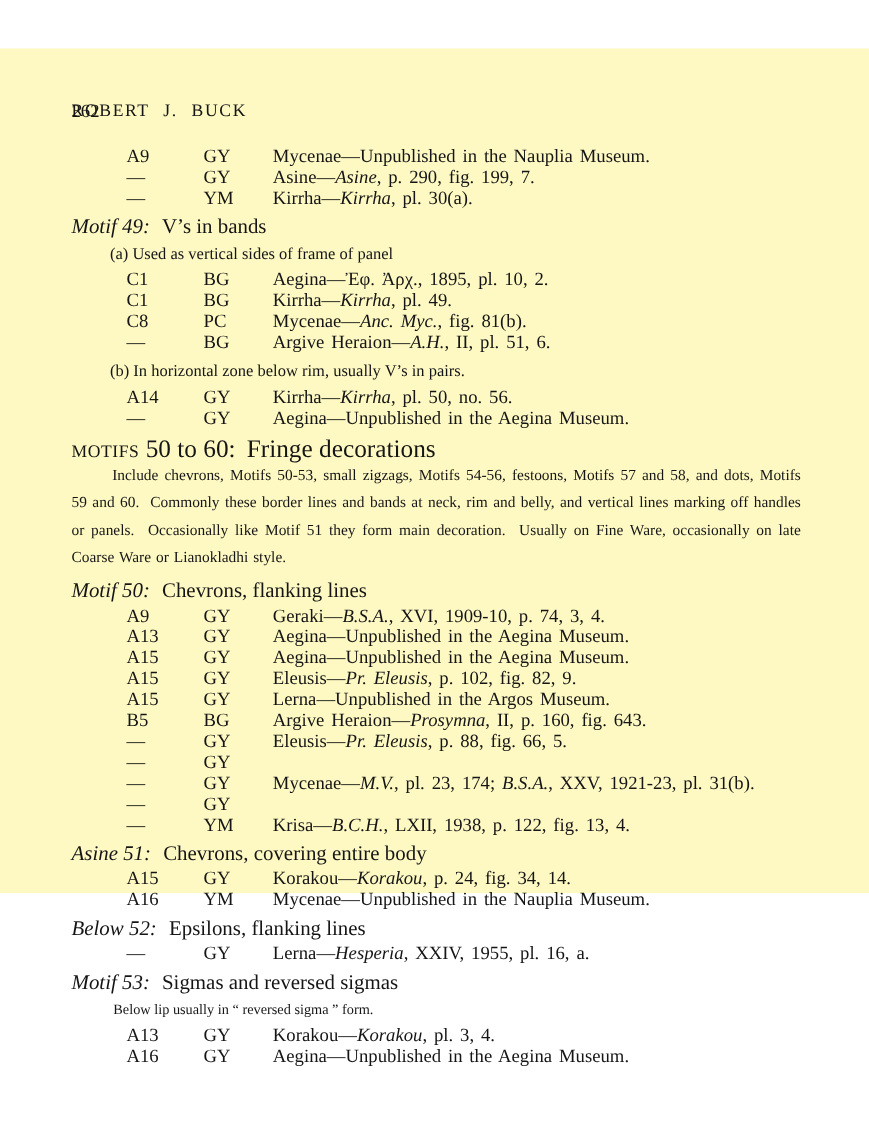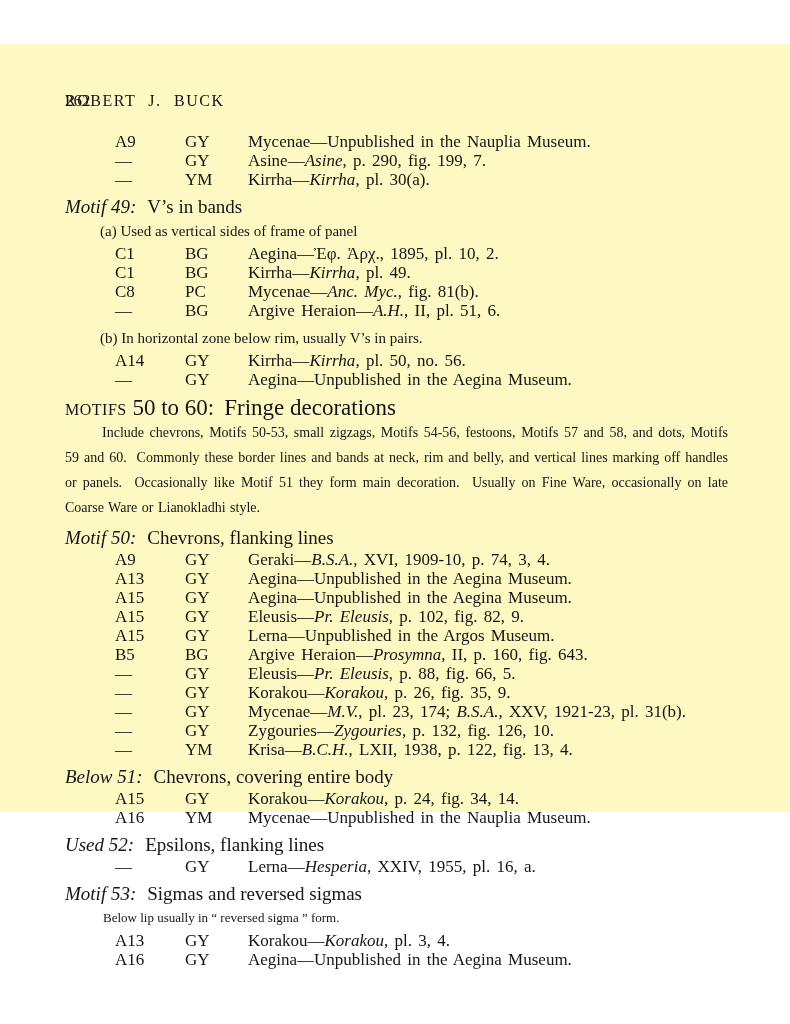--- a/index.html
+++ b/index.html
@@ -199,52 +199,50 @@
           <span class="ref">Argive Heraion—<em>Prosymna</em>, II, p. 160, fig. 643.</span>
         </div>
         <div class="cat-row">
           <span class="code">—</span>
           <span class="ware">GY</span>
           <span class="ref">Eleusis—<em>Pr. Eleusis</em>, p. 88, fig. 66, 5.</span>
         </div>
         <div class="cat-row">
           <span class="code">—</span>
           <span class="ware">GY</span>
-          <span class="ref">Korakou—<em>Korakou</em>, p. 26, fig. 35, 9.</span>
         </div>
         <div class="cat-row">
           <span class="code">—</span>
           <span class="ware">GY</span>
           <span class="ref">Mycenae—<em>M.V.</em>, pl. 23, 174; <em>B.S.A.</em>, XXV, 1921-23, pl. 31(b).</span>
         </div>
         <div class="cat-row">
           <span class="code">—</span>
           <span class="ware">GY</span>
-          <span class="ref">Zygouries—<em>Zygouries</em>, p. 132, fig. 126, 10.</span>
         </div>
         <div class="cat-row">
           <span class="code">—</span>
           <span class="ware">YM</span>
           <span class="ref">Krisa—<em>B.C.H.</em>, LXII, 1938, p. 122, fig. 13, 4.</span>
         </div>
       </div>
-      <h3 class="motif"><em class="motif-label">Below 51:</em><span class="motif-title">Chevrons, covering entire body</span></h3>
+      <h3 class="motif"><em class="motif-label">Asine 51:</em><span class="motif-title">Chevrons, covering entire body</span></h3>
       <div class="cat-table">
         <div class="cat-row">
           <span class="code">A15</span>
           <span class="ware">GY</span>
           <span class="ref">Korakou—<em>Korakou</em>, p. 24, fig. 34, 14.</span>
         </div>
         <div class="cat-row">
           <span class="code">A16</span>
           <span class="ware">YM</span>
           <span class="ref">Mycenae—Unpublished in the Nauplia Museum.</span>
         </div>
       </div>
-      <h3 class="motif"><em class="motif-label">Used 52:</em><span class="motif-title">Epsilons, flanking lines</span></h3>
+      <h3 class="motif"><em class="motif-label">Below 52:</em><span class="motif-title">Epsilons, flanking lines</span></h3>
       <div class="cat-table">
         <div class="cat-row">
           <span class="code">—</span>
           <span class="ware">GY</span>
           <span class="ref">Lerna—<em>Hesperia</em>, XXIV, 1955, pl. 16, a.</span>
         </div>
       </div>
       <h3 class="motif"><em class="motif-label">Motif 53:</em><span class="motif-title">Sigmas and reversed sigmas</span></h3>
       <p class="note-line">Below lip usually in “ reversed sigma ” form.</p>
       <div class="cat-table">

